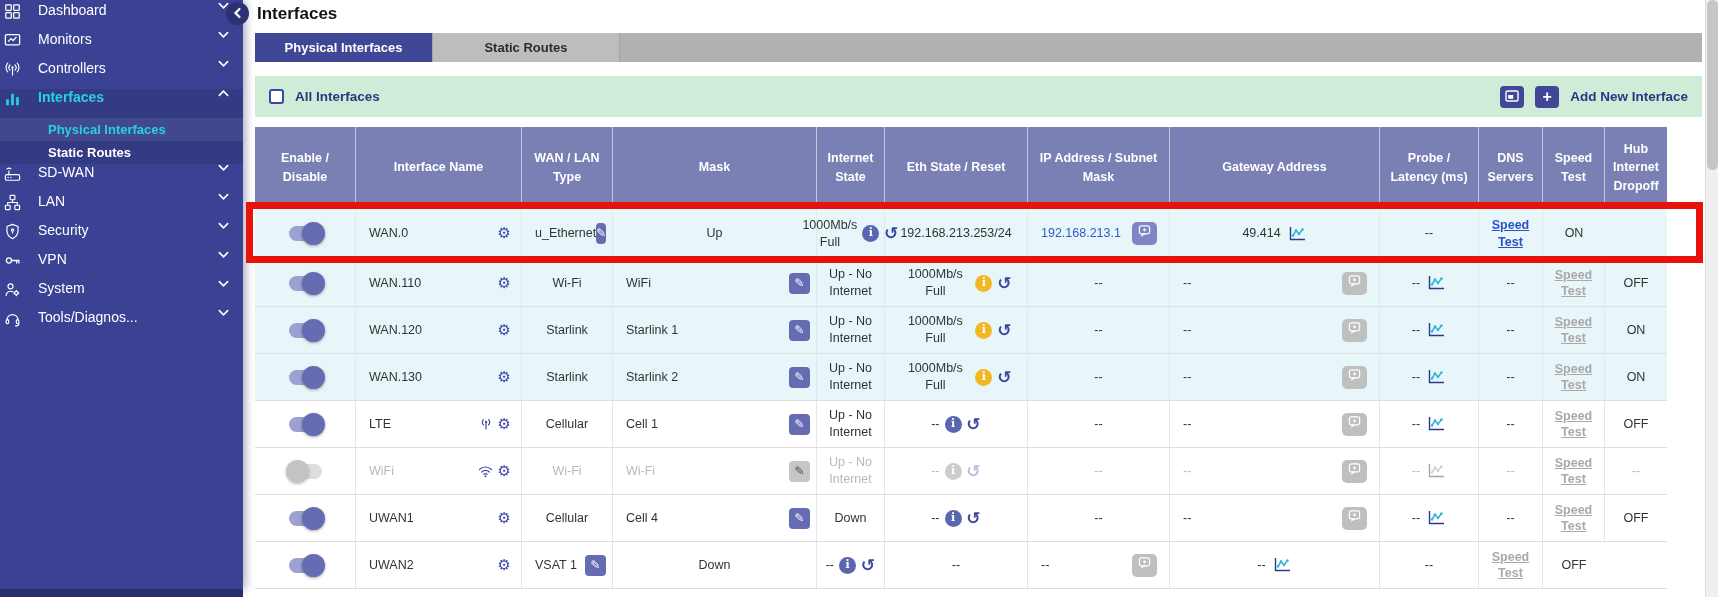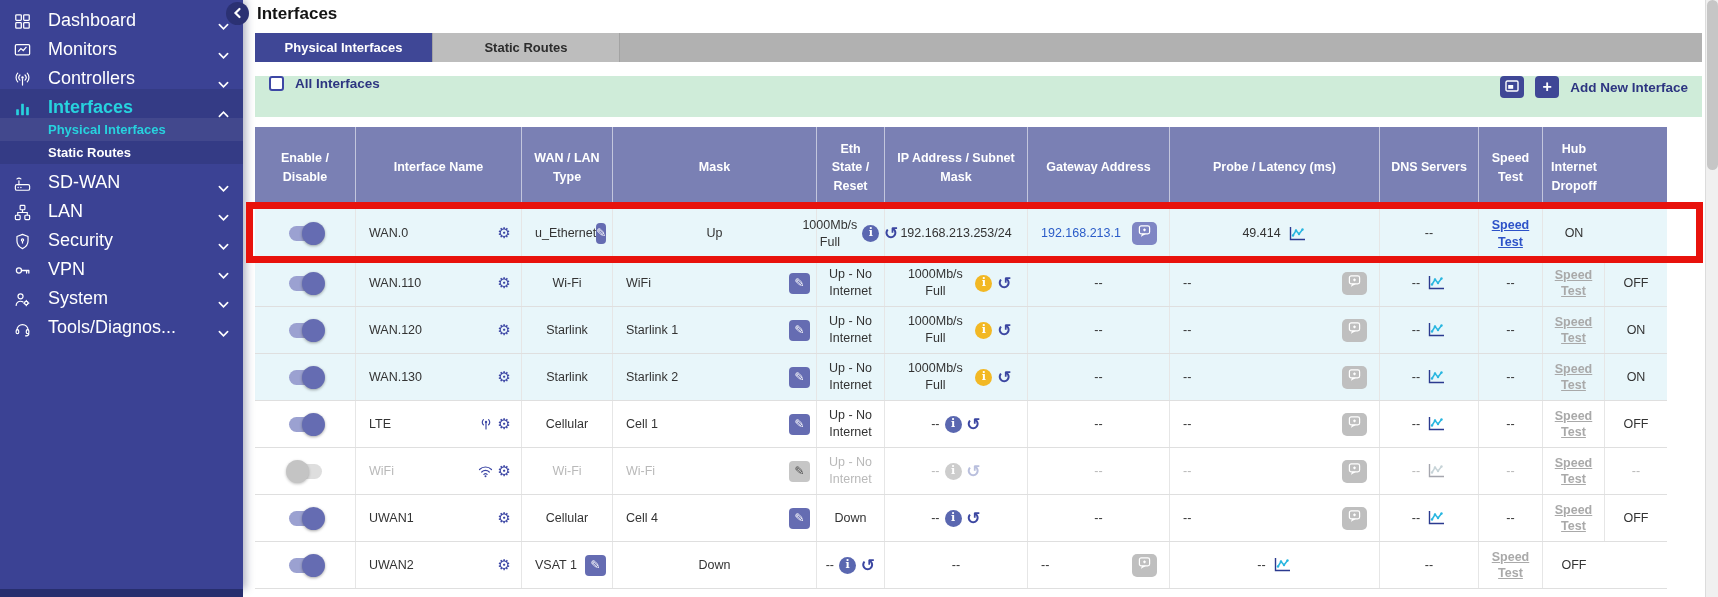--- a/index.html
+++ b/index.html
@@ -4,22 +4,22 @@
 <style>
   *{margin:0;padding:0;box-sizing:border-box}
   html,body{width:1718px;height:597px;overflow:hidden;background:#fff;
     font-family:"Liberation Sans",sans-serif}
   body{position:relative}
 
   
   .sidebar{position:absolute;left:0;top:0;width:243px;height:589px;background:#3b4294;
     z-index:5;box-shadow:3px 0 8px rgba(30,35,80,.35);padding-top:2px}
   .sidebar-bottom{position:absolute;left:0;top:589px;width:243px;height:8px;background:#272e6e;z-index:5}
-  .side-item{display:flex;align-items:flex-end;height:29px;padding:0 14px 0 11px;color:#fff;
-    font-size:18px;cursor:pointer}
+  .side-item{display:flex;align-items:flex-start;height:29px;padding:0 14px 0 1px;color:#fff;
+    font-size:14px;cursor:pointer}
   .sicon{width:22px;display:flex;justify-content:center;align-items:center;margin-right:15px}
   .slabel{flex:1;white-space:nowrap}
   .chev{margin-left:auto;display:flex;align-items:center}
   .chev.up svg{transform:rotate(180deg)}
   .active-block{background:#343b85}
   .side-item.active .slabel{color:#27d2de;font-weight:700}
   .sub-item{height:23px;display:flex;align-items:center;padding-left:48px;font-size:13px;
     font-weight:700;color:#fff;cursor:pointer}
   .sub-item.active{color:#27d2de;background:rgba(255,255,255,.07)}
 
@@ -30,21 +30,21 @@
 
   
   .tabs{position:absolute;left:255px;top:33px;width:1447px;height:29px;background:#b1b1b1;display:flex}
   .tab{display:flex;align-items:center;justify-content:center;font-size:13px;font-weight:700;
     color:#2c2c2c;background:#bdbdbd;border-right:1px solid #a3a3a3;cursor:pointer}
   .tab.t1{width:178px}.tab.t2{width:187px}
   .tab.active{background:#3f4796;color:#fff}
 
   
   .toolbar{position:absolute;left:255px;top:76px;width:1447px;height:41px;background:#cfecd9;
-    display:flex;align-items:flex-start;padding:0 14px}
+    display:flex;align-items:center;padding:0 14px}
   .checkbox{width:15px;height:15px;border:2px solid #3d47a5;border-radius:3px;background:#fff;
     margin-right:11px;cursor:pointer}
   .toolbar-label{color:#2d3581;font-weight:700;font-size:13.5px}
   .toolbar-right{margin-left:auto;display:flex;align-items:center;gap:11px}
   .tool-btn{width:24px;height:22px;background:#3f4796;border-radius:4px;color:#fff;display:flex;
     align-items:center;justify-content:center;cursor:pointer;font-size:16px;font-weight:700;line-height:1}
   .add-label{color:#2d3581;font-weight:700;font-size:13.5px;cursor:pointer}
 
   
   .table{position:absolute;left:255px;top:127px;width:1412px;z-index:1}
@@ -306,20 +306,21 @@
     <span class="add-label">Add New Interface</span>
   </div>
 </div>
 
 <div class="table">
   <div class="thead grid">
     <div class="th">Enable / Disable</div>
     <div class="th">Interface Name</div>
     <div class="th">WAN / LAN Type</div>
     <div class="th">Mask</div>
+    <div class="th">Internet State</div>
     <div class="th">Eth State / Reset</div>
     <div class="th">IP Address / Subnet Mask</div>
     <div class="th">Gateway Address</div>
     <div class="th">Probe / Latency (ms)</div>
     <div class="th">DNS Servers</div>
     <div class="th">Speed Test</div>
     <div class="th">Hub Internet Dropoff</div>
   </div>
   <div class="tbody">
       <div class="trow grid tint">

